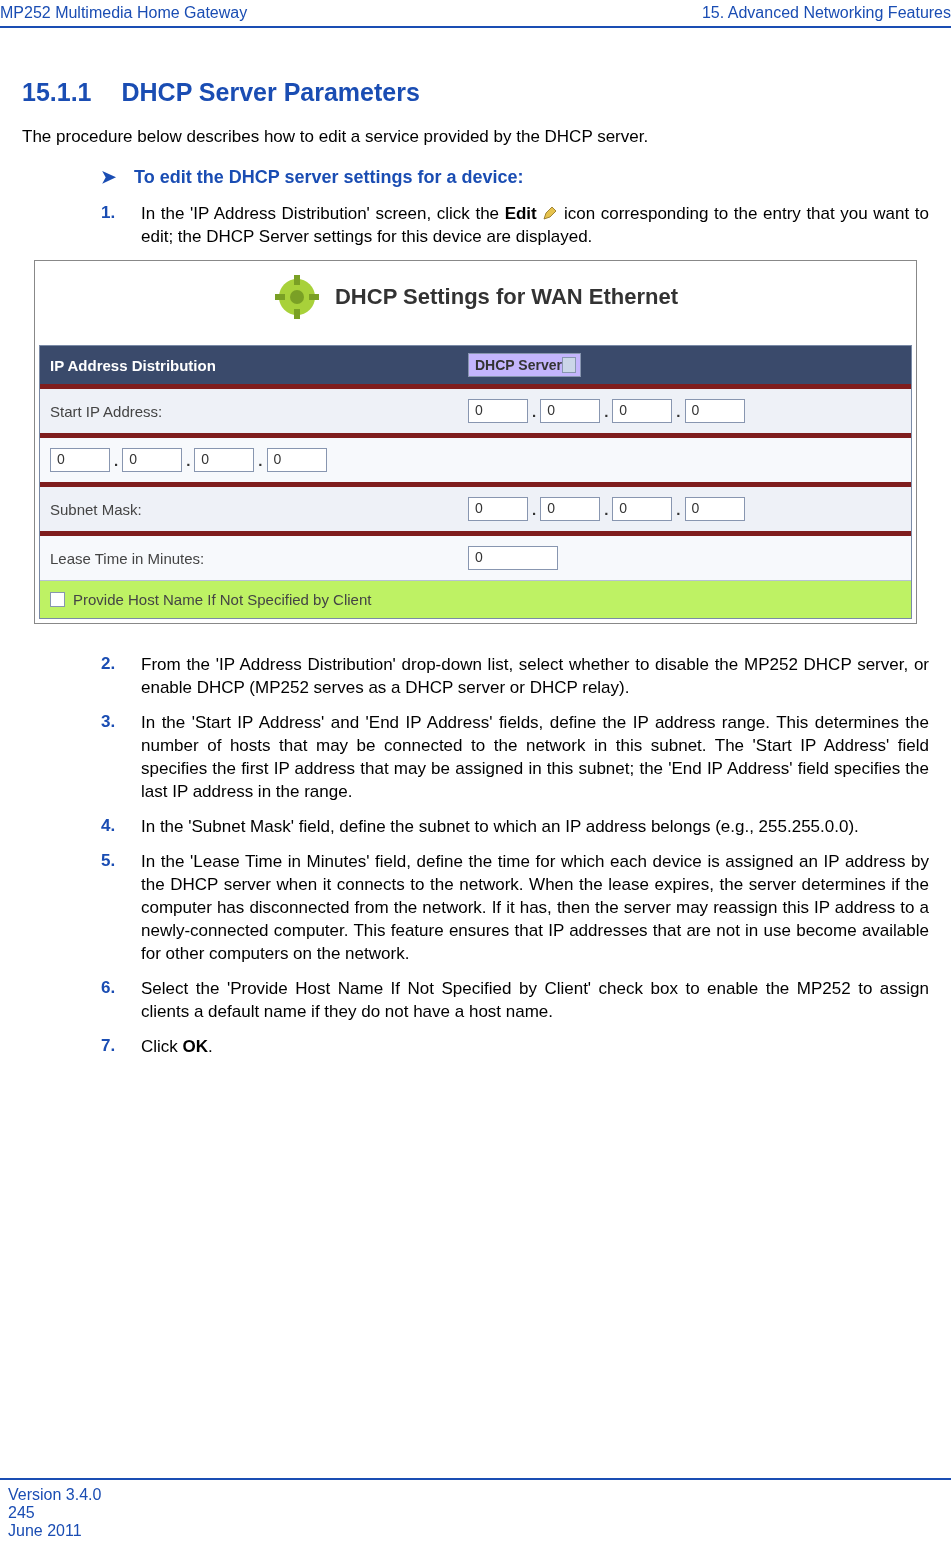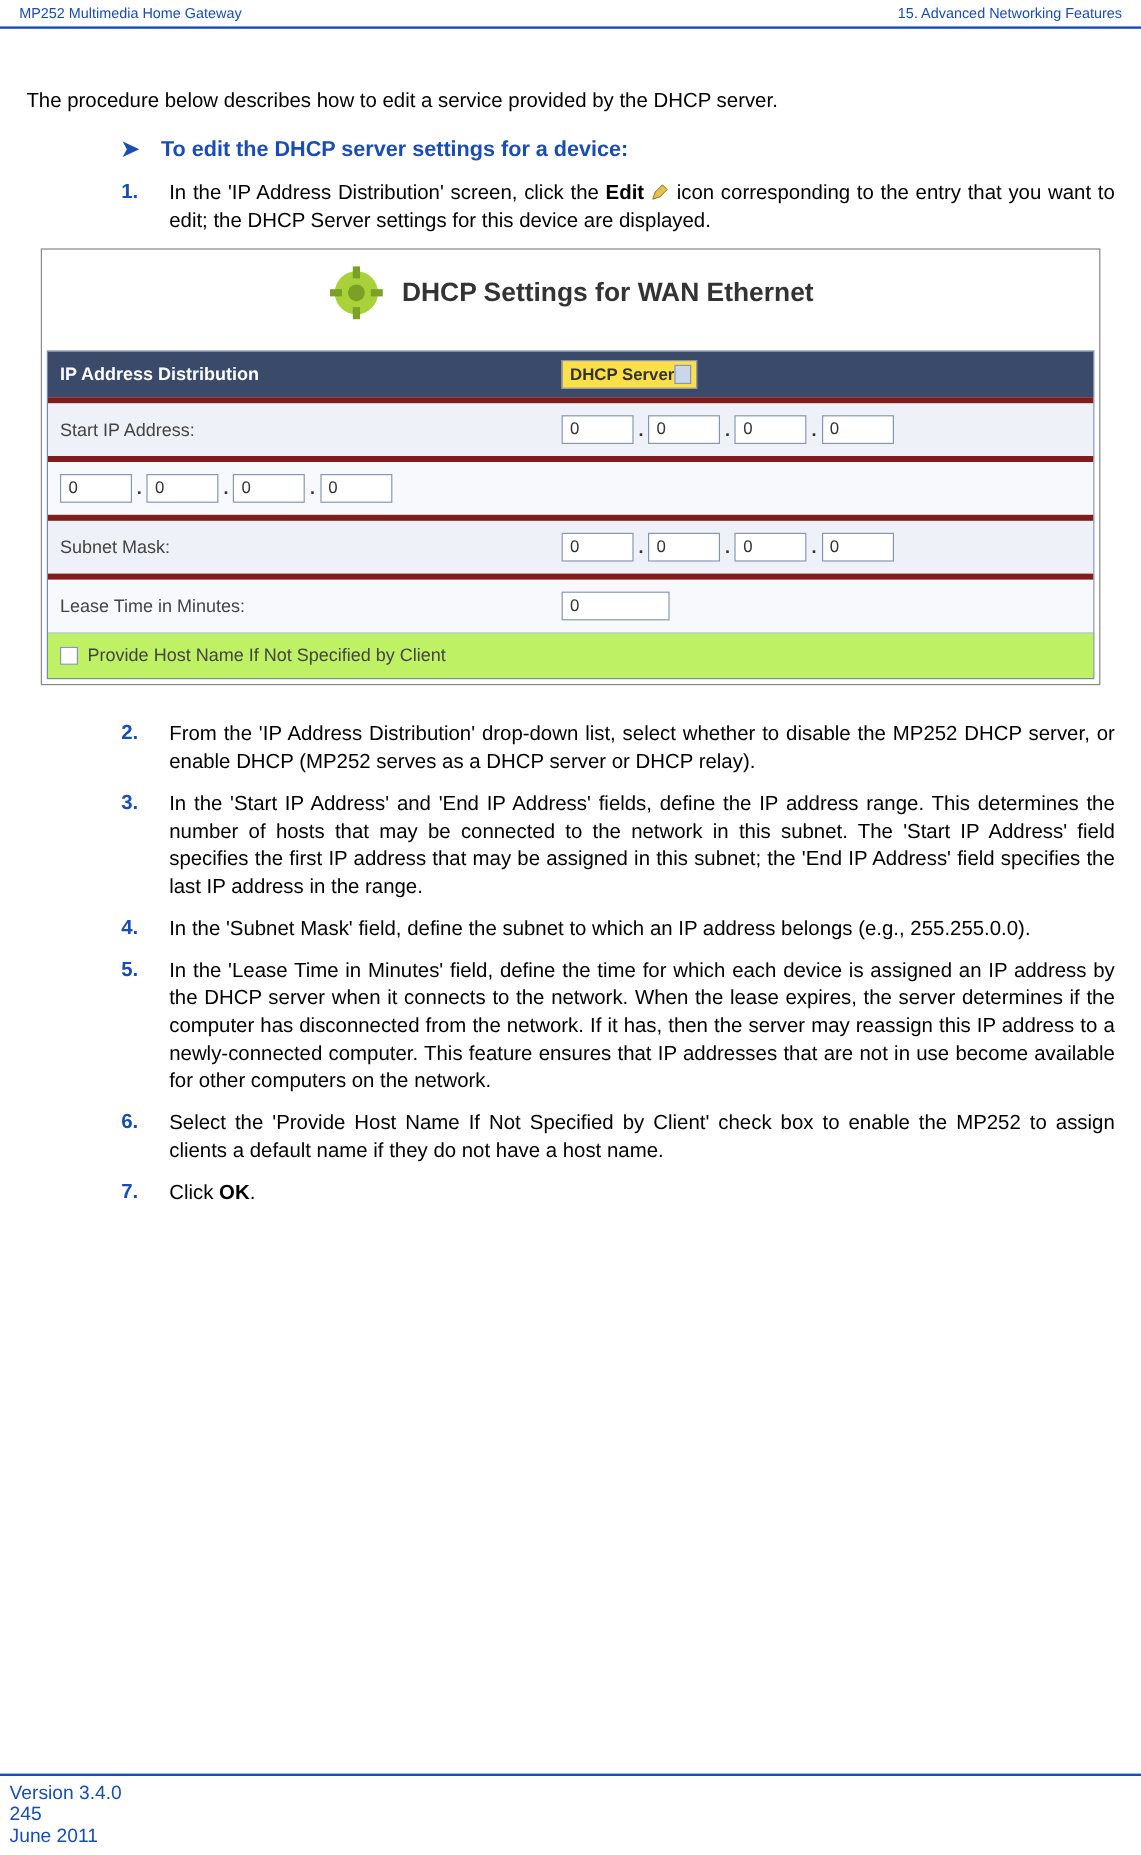--- a/index.html
+++ b/index.html
@@ -6,24 +6,24 @@
     body {
       font-family: Arial, Helvetica, sans-serif;
       width: 951px;
       height: 1546px;
       background: #fff;
       position: relative;
     }
     .header-bar {
       display: flex;
       justify-content: space-between;
-      padding: 4px 16px;
+      padding: 4px 0;
       border-bottom: 2px solid #1a4db3;
       color: #1a4db3;
-      font-size: 12px;
+      font-size: 16px;
     }
     .content {
       padding: 50px 22px 0 22px;
     }
     .section-heading {
       color: #1a4db3;
       font-size: 25px;
       font-weight: bold;
       margin-bottom: 20px;
     }
@@ -133,21 +133,21 @@
       border: 1px solid #8896b0;
       background: #fff;
       width: 90px;
       height: 24px;
       padding: 2px 6px;
       font-size: 14px;
       color: #333;
     }
     .dropdown {
       border: 1px solid #8896b0;
-      background: #fde047;
+      background: #c4b5fd;
       height: 24px;
       padding: 2px 18px 2px 6px;
       font-size: 14px;
       color: #333;
       position: relative;
       display: inline-flex;
       align-items: center;
     }
     .dropdown::after {
       content: "";
@@ -190,20 +190,23 @@
 </head>
 <body>
 
 <div class="header-bar">
   <span>MP252 Multimedia Home Gateway</span>
   <span>15. Advanced Networking Features</span>
 </div>
 
 <div class="content">
 
+  <h2 class="section-heading">
+    <span class="section-num">15.1.1</span><span>DHCP Server Parameters</span>
+  </h2>
 
   <p class="intro-text">The procedure below describes how to edit a service provided by the DHCP server.</p>
 
   <div class="task-row">
     <span class="task-arrow">➤</span>
     <span class="task-text">To edit the DHCP server settings for a device:</span>
   </div>
 
   <div class="step">
     <span class="step-num">1.</span>

